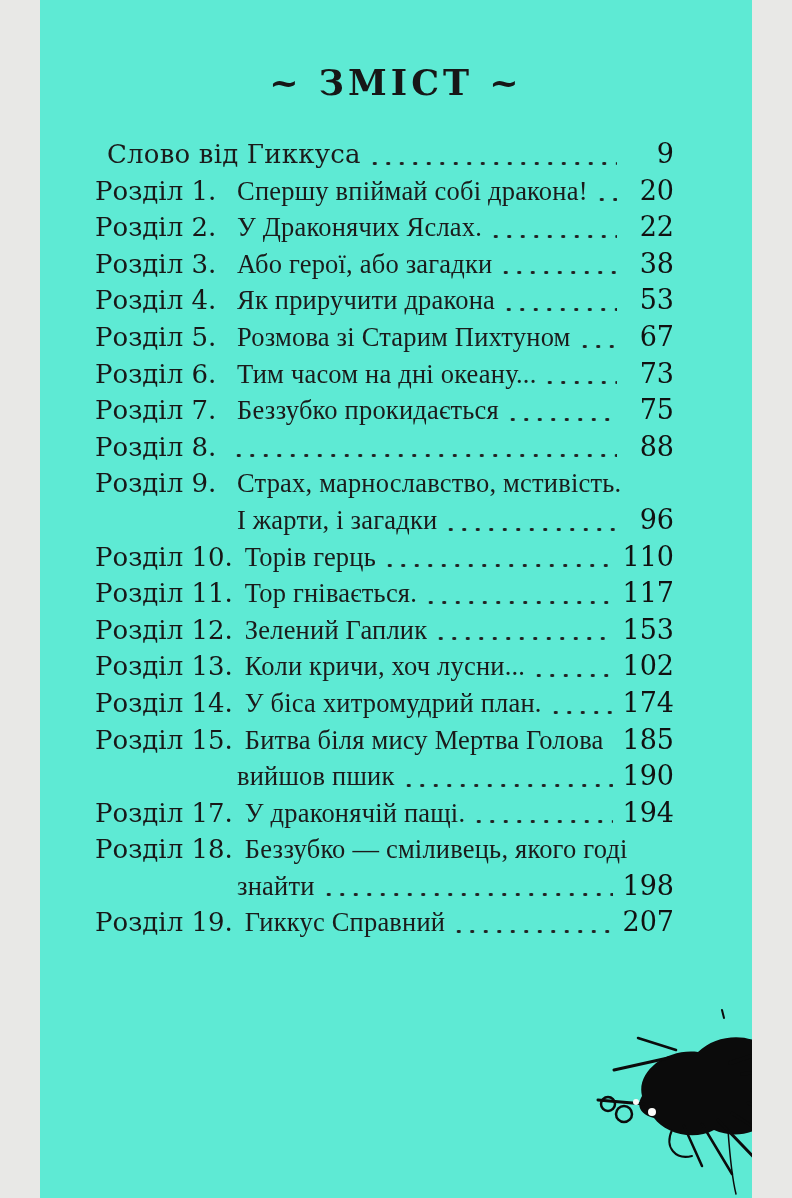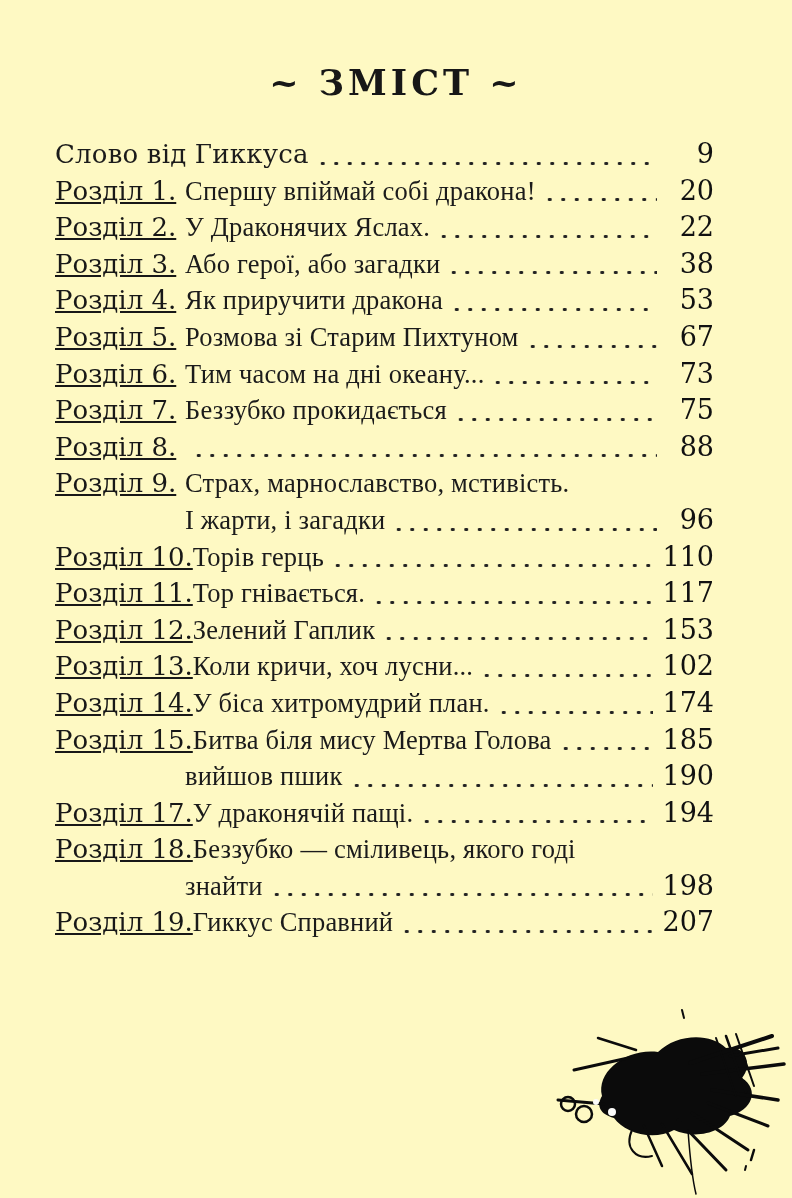--- a/index.html
+++ b/index.html
@@ -1,20 +1,20 @@
 <!DOCTYPE html>
 <html><head>
 <meta charset="utf-8">
 <style>
   html,body{margin:0;padding:0;background:#e8e8e6;}
   .page{
     position:relative;
-    width:792px;height:1198px;
+    width:712px;height:1198px;
     margin:0 auto;
-    background:#fef9c3;
+    background:#5eead4;
     overflow:hidden;
     color:#1b1b1b;
     font-family:"Liberation Serif", serif;
   }
   .toc-title{
     margin:0;
     padding-top:62px;
     text-align:center;
     font-family:"DejaVu Serif", serif;
     font-weight:700;
@@ -33,27 +33,27 @@
     align-items:baseline;
     height:36.6px;
     line-height:36.6px;
     white-space:nowrap;
   }
   .label{
     flex:0 0 130px;
     font-family:"DejaVu Serif", serif;
     font-size:26px;
     color:#181818;
-    text-decoration:underline;
   }
   .title{
     flex:0 1 auto;
     font-size:26.5px;
     letter-spacing:0.2px;
     overflow:hidden;
+    margin-left:12px;
   }
   .deco{
     font-family:"DejaVu Serif", serif;
     font-size:26px;
   }
   .leader{
     flex:1 1 0;
     align-self:stretch;
     min-width:0;
     margin:0 9px 0 7px;

